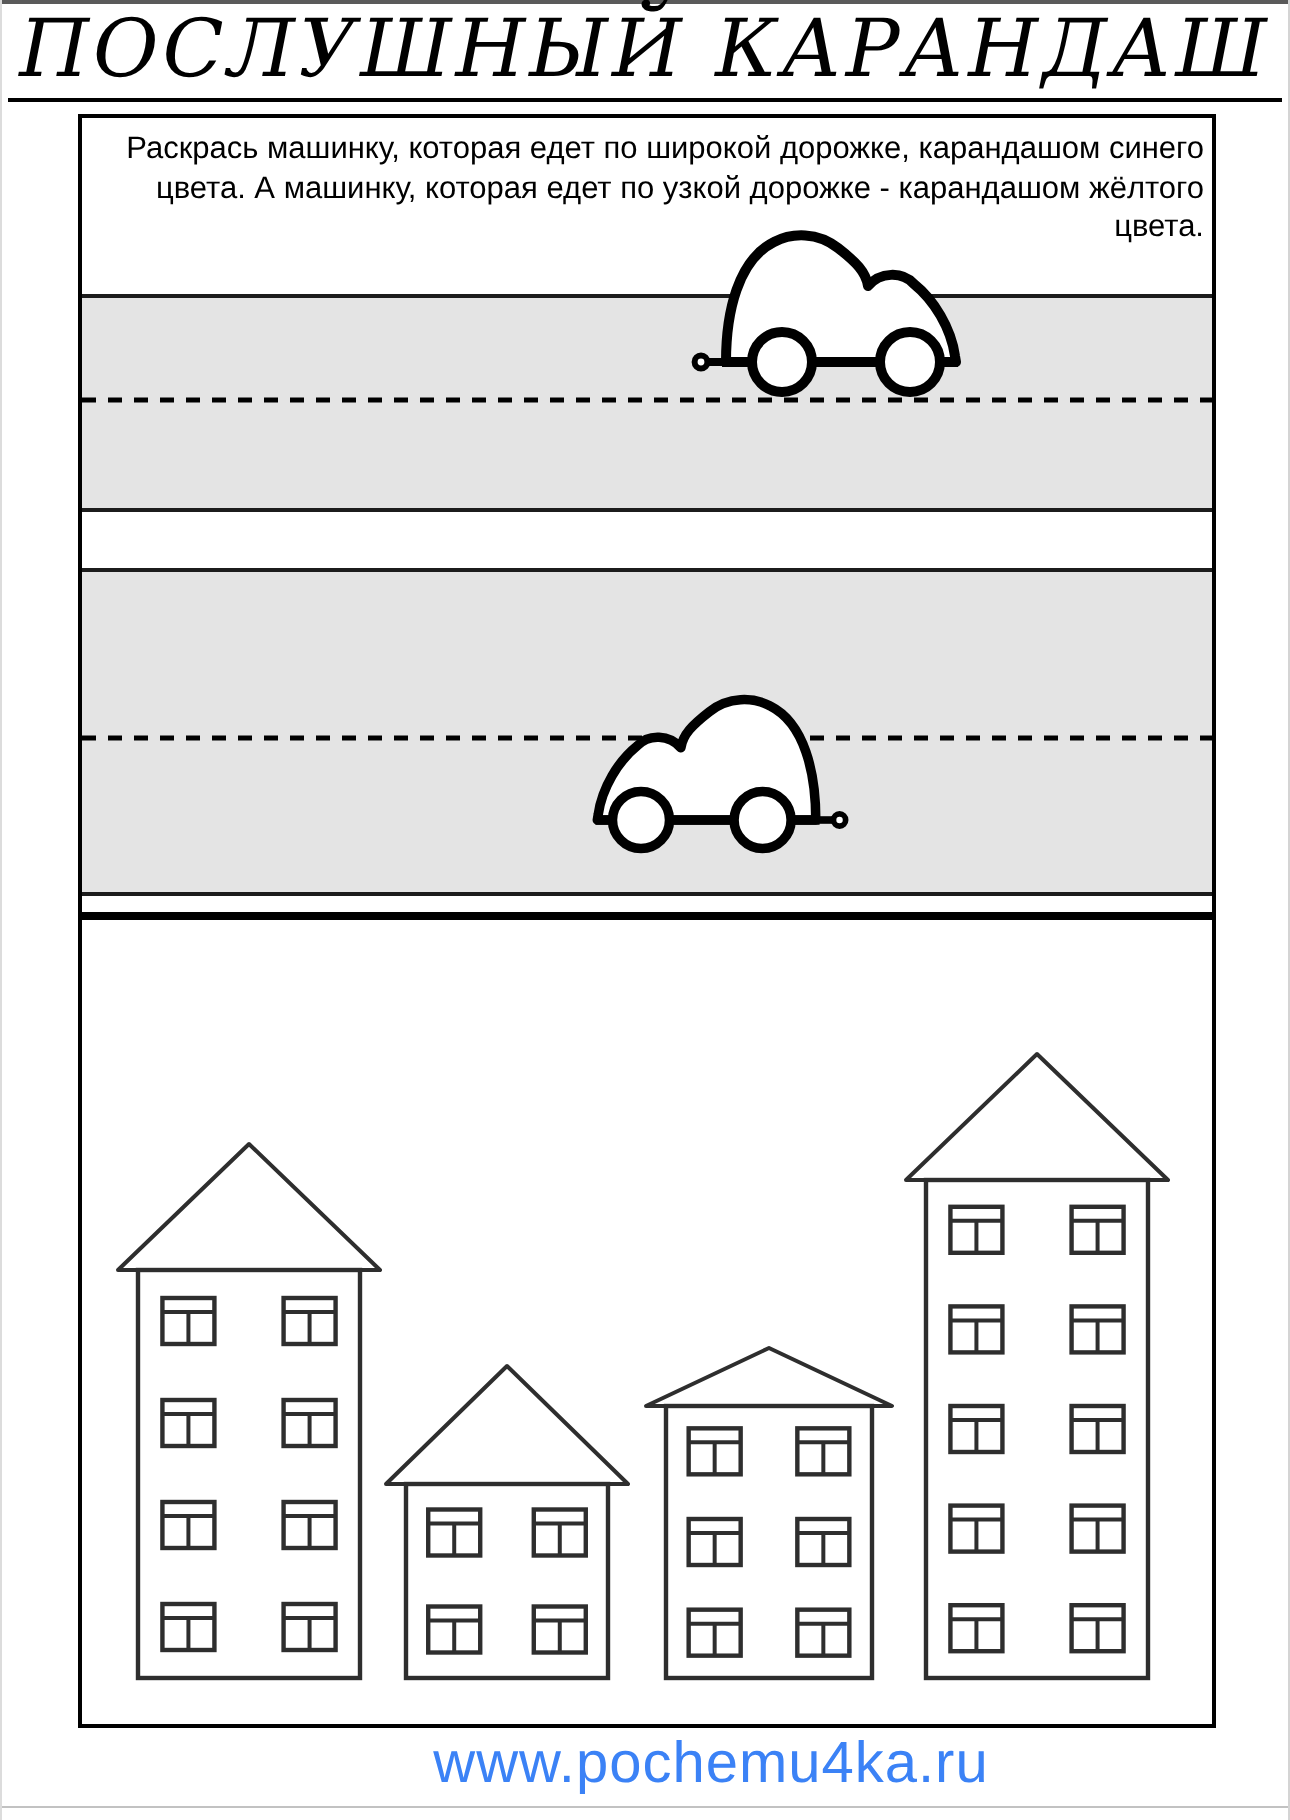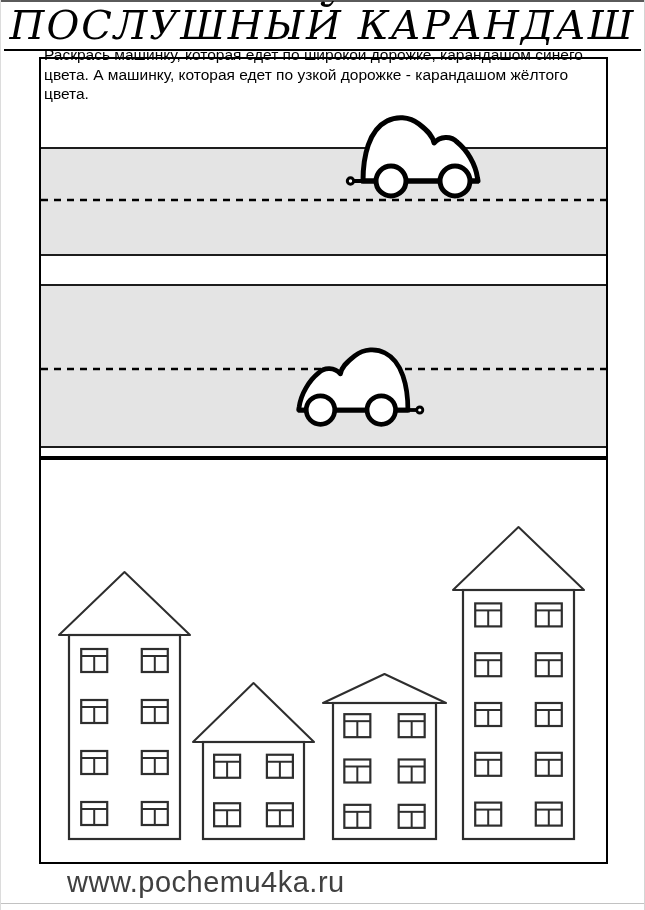--- a/index.html
+++ b/index.html
@@ -17,25 +17,25 @@
   }
   h1.title span{border-bottom:2.5px solid #000;padding:0 6px 1px 6px;}
   #art{position:absolute;top:0;left:0;}
   .box{position:absolute;left:38px;width:565px;border:2px solid #000;background:transparent;pointer-events:none;}
   .box1{top:57px;height:397px;}
   .box2{top:458px;height:402px;}
   .instr{
     position:absolute;left:43px;width:558px;margin:0;
     font-size:15.5px;line-height:1.26;color:#000;
   }
-  .instr1{top:45px;}
+  .instr1{top:65px;text-align:right;}
   .instr2{top:463px;}
   .footer{
-    position:absolute;top:866px;left:66px;right:0;
-    font-size:29px;color:#404040;letter-spacing:0.5px;
+    position:absolute;top:866px;left:66px;right:0;text-align:center;
+    font-size:29px;color:#3b82f6;letter-spacing:0.5px;
   }
 </style>
 </head>
 <body>
 
 <div class="page">
   <div class="page-top-edge"></div>
 
   <h1 class="title"><span>ПОСЛУШНЫЙ КАРАНДАШ</span></h1>
 

